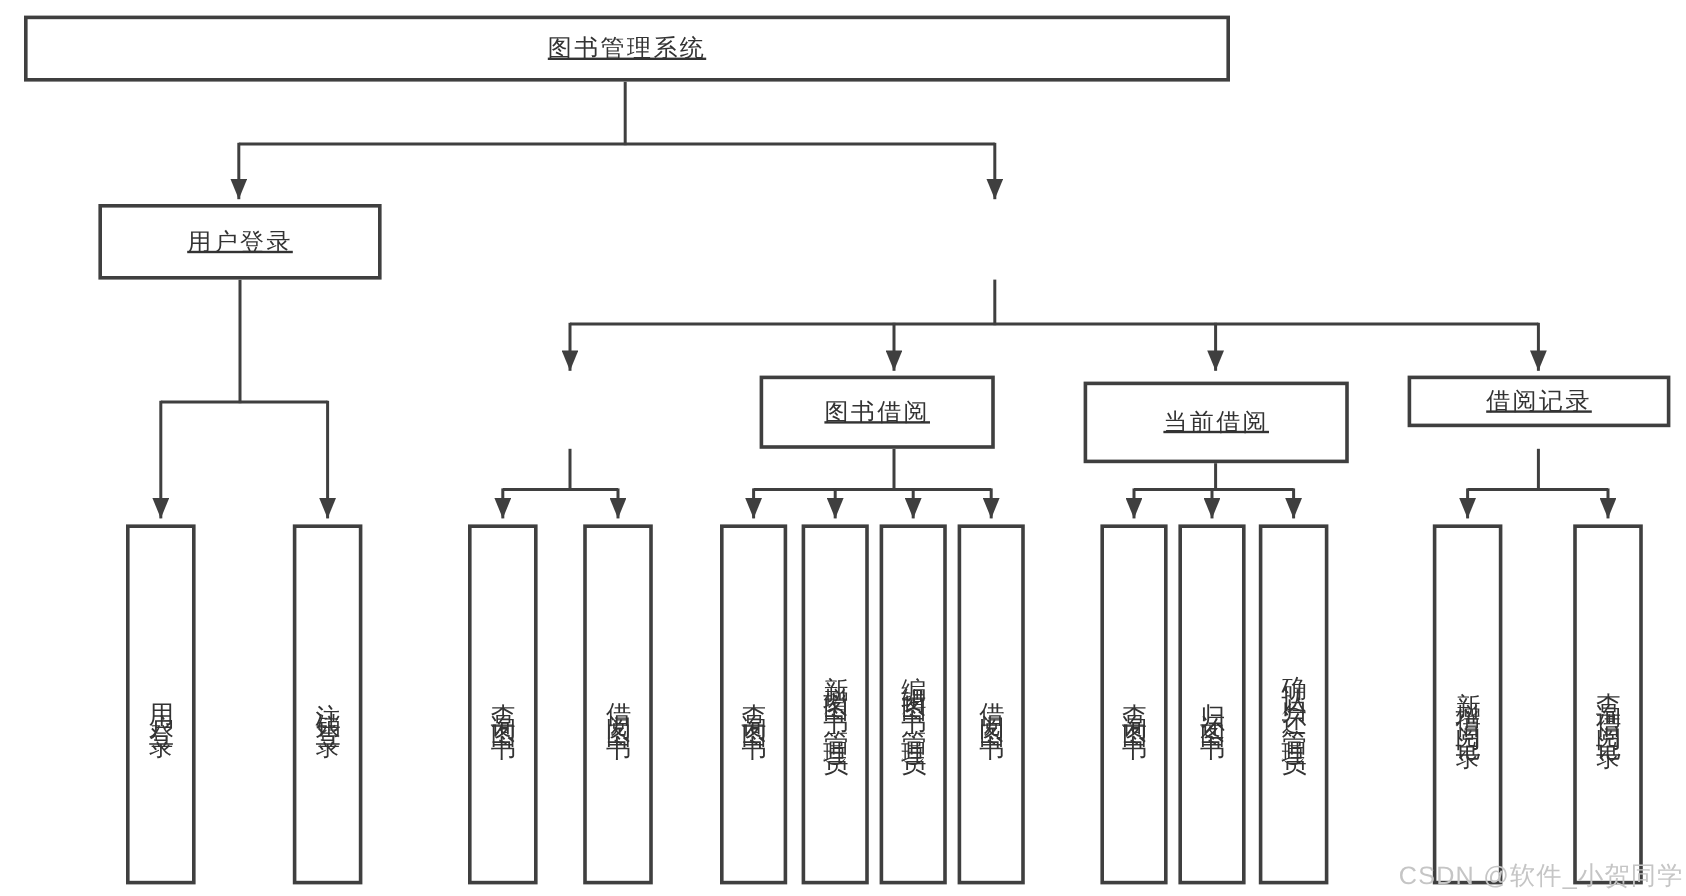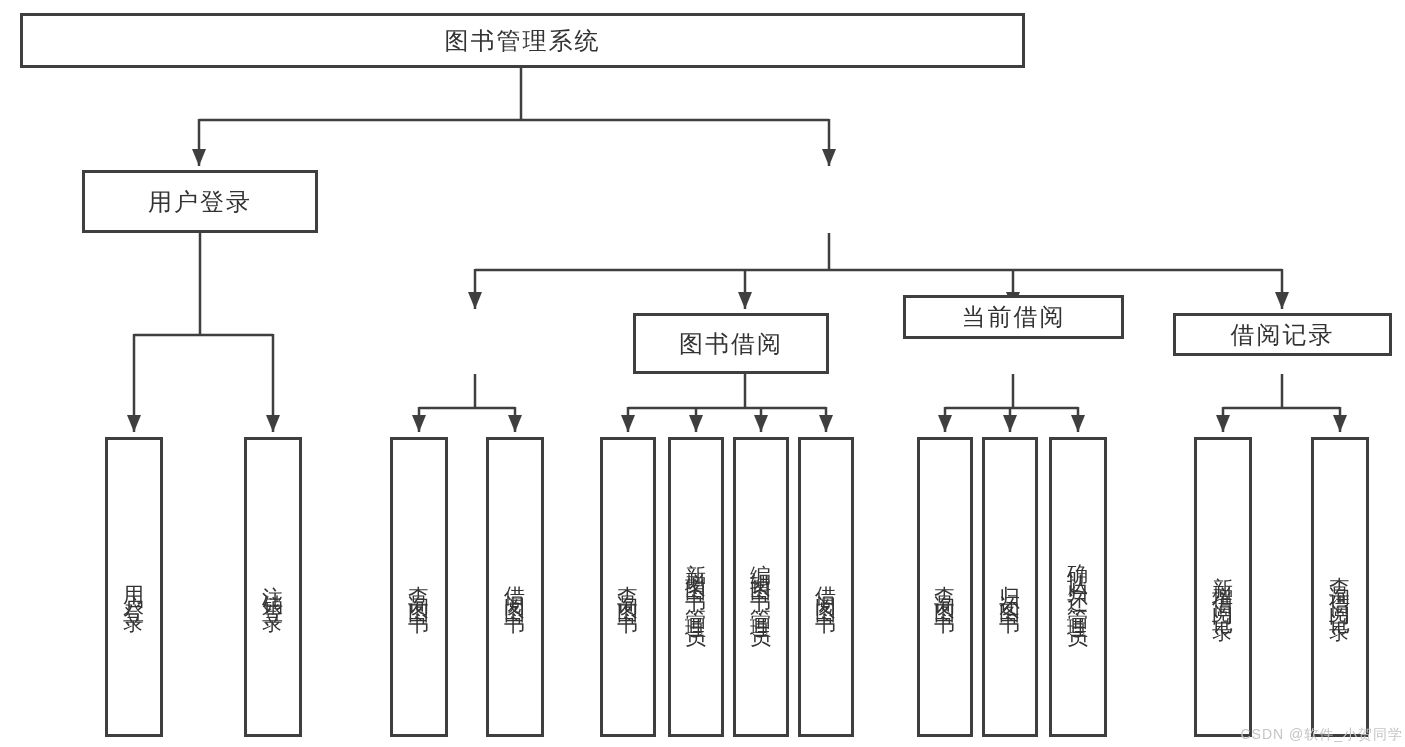--- a/index.html
+++ b/index.html
@@ -21,38 +21,39 @@
     position: absolute;
     box-sizing: border-box;
     border: 3px solid #3f3f3f;
     background: #ffffff;
     display: flex;
     align-items: center;
     justify-content: center;
     color: #333333;
   }
   .node.h span {
-    font-size: 24px;
+    font-size: 20px;
     letter-spacing: 2px;
     white-space: nowrap;
     line-height: 1;
+    text-decoration: underline;
   }
   .node.v span {
     writing-mode: vertical-rl;
     text-orientation: mixed;
     font-size: 21px;
     letter-spacing: 9px;
     line-height: 1;
     max-height: 292px;
   }
   #watermark {
     position: absolute;
     right: 2px;
     bottom: 3px;
-    font-size: 14px;
+    font-size: 21px;
     color: #c5c5c5;
     letter-spacing: 1px;
     white-space: nowrap;
     z-index: 5;
   }
 </style>
 </head>
 <body>
 
 <div id="stage">
@@ -111,21 +112,21 @@
     <span>图书管理系统</span>
   </div>
 
   <div class="node h" style="left:82px;top:170px;width:236px;height:63px">
     <span>用户登录</span>
   </div>
 
   <div class="node h" style="left:633px;top:313px;width:196px;height:61px">
     <span>图书借阅</span>
   </div>
-  <div class="node h" style="left:903px;top:295px;width:221px;height:44px">
+  <div class="node h" style="left:903px;top:318px;width:221px;height:68px">
     <span>当前借阅</span>
   </div>
   <div class="node h" style="left:1173px;top:313px;width:219px;height:43px">
     <span>借阅记录</span>
   </div>
 
   <div class="node v" style="left:105px;top:437px;width:58px;height:300px">
     <span>用户登录</span>
   </div>
   <div class="node v" style="left:244px;top:437px;width:58px;height:300px">

